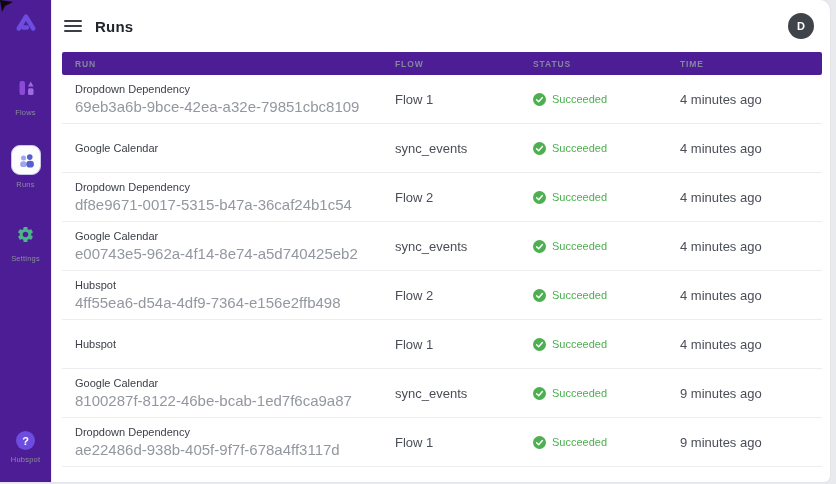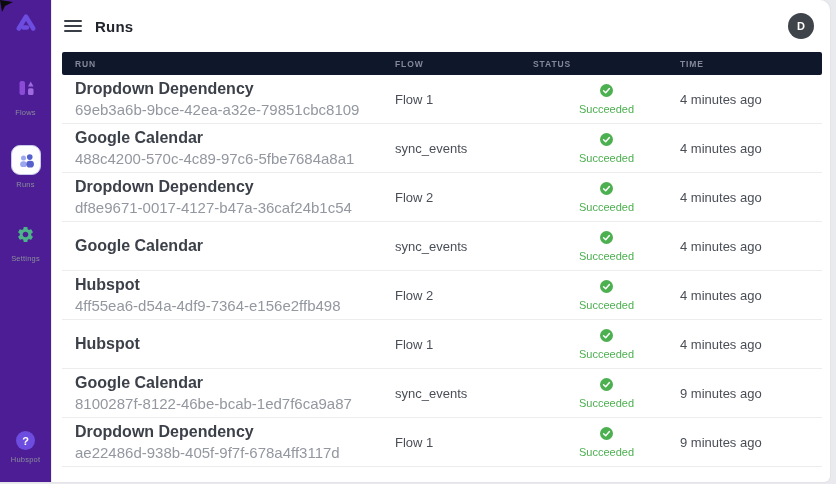--- a/index.html
+++ b/index.html
@@ -36,29 +36,29 @@
   .page-title { font-size:15px; font-weight:bold; color:#22252c; margin-left:13px; letter-spacing:0.2px; }
   .top-spacer { flex:1; }
   .avatar { width:26px; height:26px; border-radius:50%; background:#3f434a; color:#fff;
             font-size:11px; font-weight:bold; display:flex; align-items:center; justify-content:center;
             cursor:pointer; }
 
   
   .table-wrap { margin:0 8px 0 10px; }
   .grid-row { display:grid; grid-template-columns:320px 138px 147px 1fr; align-items:center;
               padding-left:13px; }
-  .thead { background:#0f172a; height:23px; border-radius:2px; }
+  .thead { background:#4c1d95; height:23px; border-radius:2px; }
   .thead .col { font-size:8.5px; font-weight:bold; color:#84889314; color:#84889a;
                 letter-spacing:0.9px; text-transform:uppercase; }
   .trow { height:49px; border-bottom:1px solid #ededf0; cursor:pointer; background:#fff; }
   .run-cell { display:flex; flex-direction:column; justify-content:center; gap:3px; }
-  .run-name { font-size:16px; font-weight:bold; color:#3c4049; }
+  .run-name { font-size:11px; font-weight:normal; color:#3c4049; }
   .run-id { font-size:15px; color:#93979f; }
   .flow-cell, .time-cell { font-size:13px; color:#4a4e57; }
-  .status-cell { display:flex; align-items:center; gap:6px;flex-direction:column; }
+  .status-cell { display:flex; align-items:center; gap:6px; }
   .status-text { font-size:11px; color:#4caf50; }
 </style>
 </head>
 <body>
 
 <div class="frame">
 
   <svg class="cursor" width="13" height="13" viewBox="0 0 13 13">
     <path d="M0 0 L13 2 L5 6 L2 12 Z" fill="#0b0b0b"></path>
   </svg>
@@ -147,52 +147,52 @@
         <path d="M4.4 8.2 L7 10.8 L11.6 5.6" fill="none" stroke="#fff" stroke-width="1.8" stroke-linecap="round" stroke-linejoin="round"></path>
       </svg>
       <span class="status-text">Succeeded</span>
     </div>
     <div class="time-cell">4 minutes ago</div>
   </div>
 
   <div class="grid-row trow">
     <div class="run-cell">
       <span class="run-name">Google Calendar</span>
-      <span class="run-id">488c4200-570c-4c89-97c6-5fbe7684a8a1</span>
     </div>
     <div class="flow-cell">sync_events</div>
     <div class="status-cell">
       <svg width="13" height="13" viewBox="0 0 16 16">
         <circle cx="8" cy="8" r="8" fill="#4caf50"></circle>
         <path d="M4.4 8.2 L7 10.8 L11.6 5.6" fill="none" stroke="#fff" stroke-width="1.8" stroke-linecap="round" stroke-linejoin="round"></path>
       </svg>
       <span class="status-text">Succeeded</span>
     </div>
     <div class="time-cell">4 minutes ago</div>
   </div>
 
   <div class="grid-row trow">
     <div class="run-cell">
       <span class="run-name">Dropdown Dependency</span>
-      <span class="run-id">df8e9671-0017-4127-b47a-36caf24b1c54</span>
+      <span class="run-id">df8e9671-0017-5315-b47a-36caf24b1c54</span>
     </div>
     <div class="flow-cell">Flow 2</div>
     <div class="status-cell">
       <svg width="13" height="13" viewBox="0 0 16 16">
         <circle cx="8" cy="8" r="8" fill="#4caf50"></circle>
         <path d="M4.4 8.2 L7 10.8 L11.6 5.6" fill="none" stroke="#fff" stroke-width="1.8" stroke-linecap="round" stroke-linejoin="round"></path>
       </svg>
       <span class="status-text">Succeeded</span>
     </div>
     <div class="time-cell">4 minutes ago</div>
   </div>
 
   <div class="grid-row trow">
     <div class="run-cell">
       <span class="run-name">Google Calendar</span>
+      <span class="run-id">e00743e5-962a-4f14-8e74-a5d740425eb2</span>
     </div>
     <div class="flow-cell">sync_events</div>
     <div class="status-cell">
       <svg width="13" height="13" viewBox="0 0 16 16">
         <circle cx="8" cy="8" r="8" fill="#4caf50"></circle>
         <path d="M4.4 8.2 L7 10.8 L11.6 5.6" fill="none" stroke="#fff" stroke-width="1.8" stroke-linecap="round" stroke-linejoin="round"></path>
       </svg>
       <span class="status-text">Succeeded</span>
     </div>
     <div class="time-cell">4 minutes ago</div>

